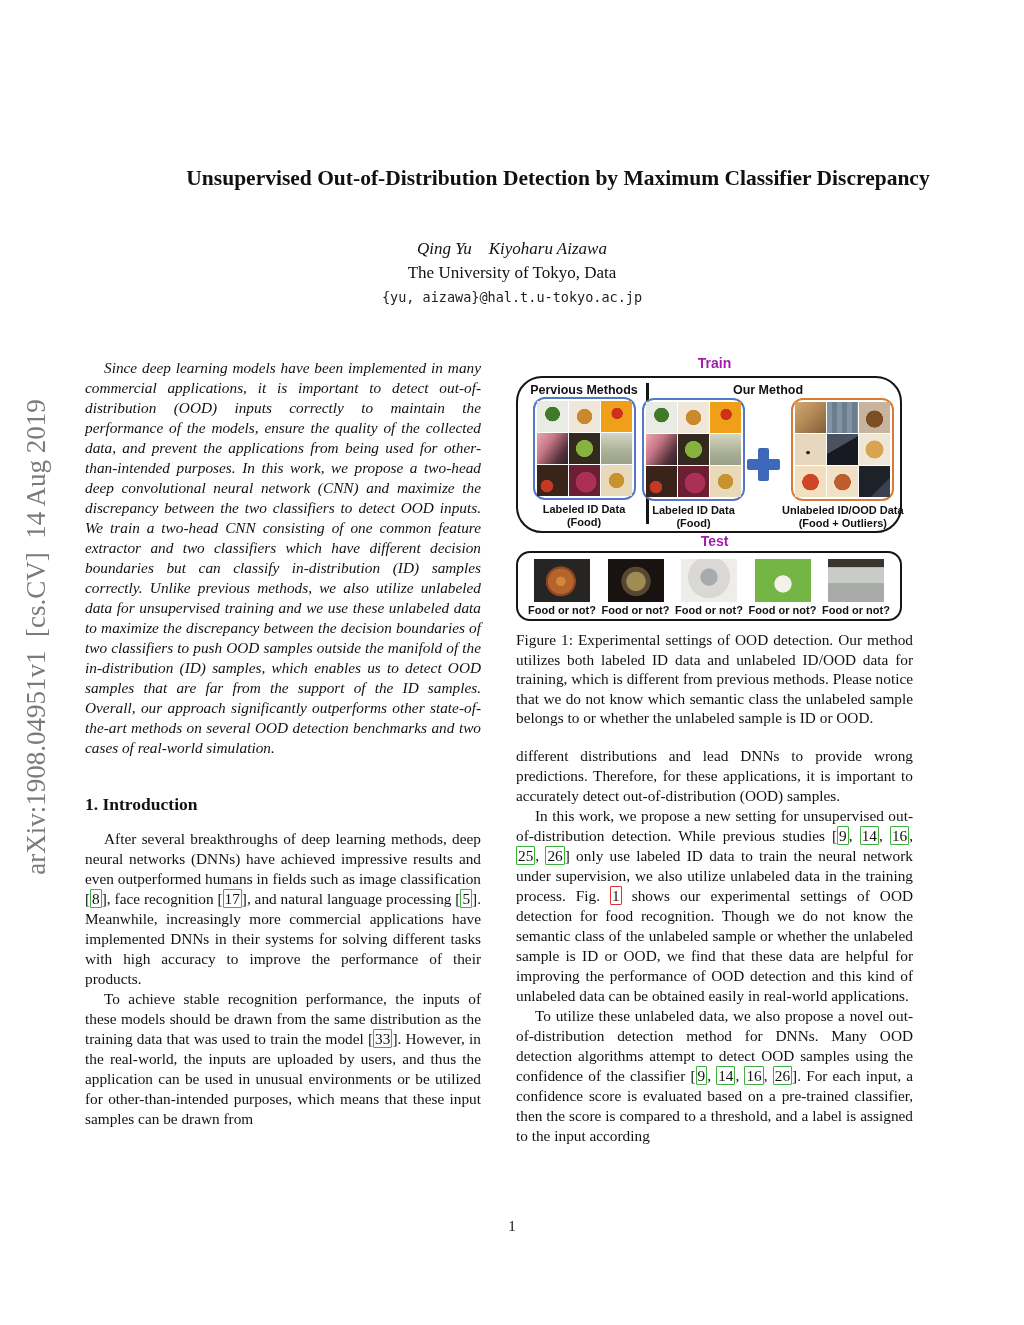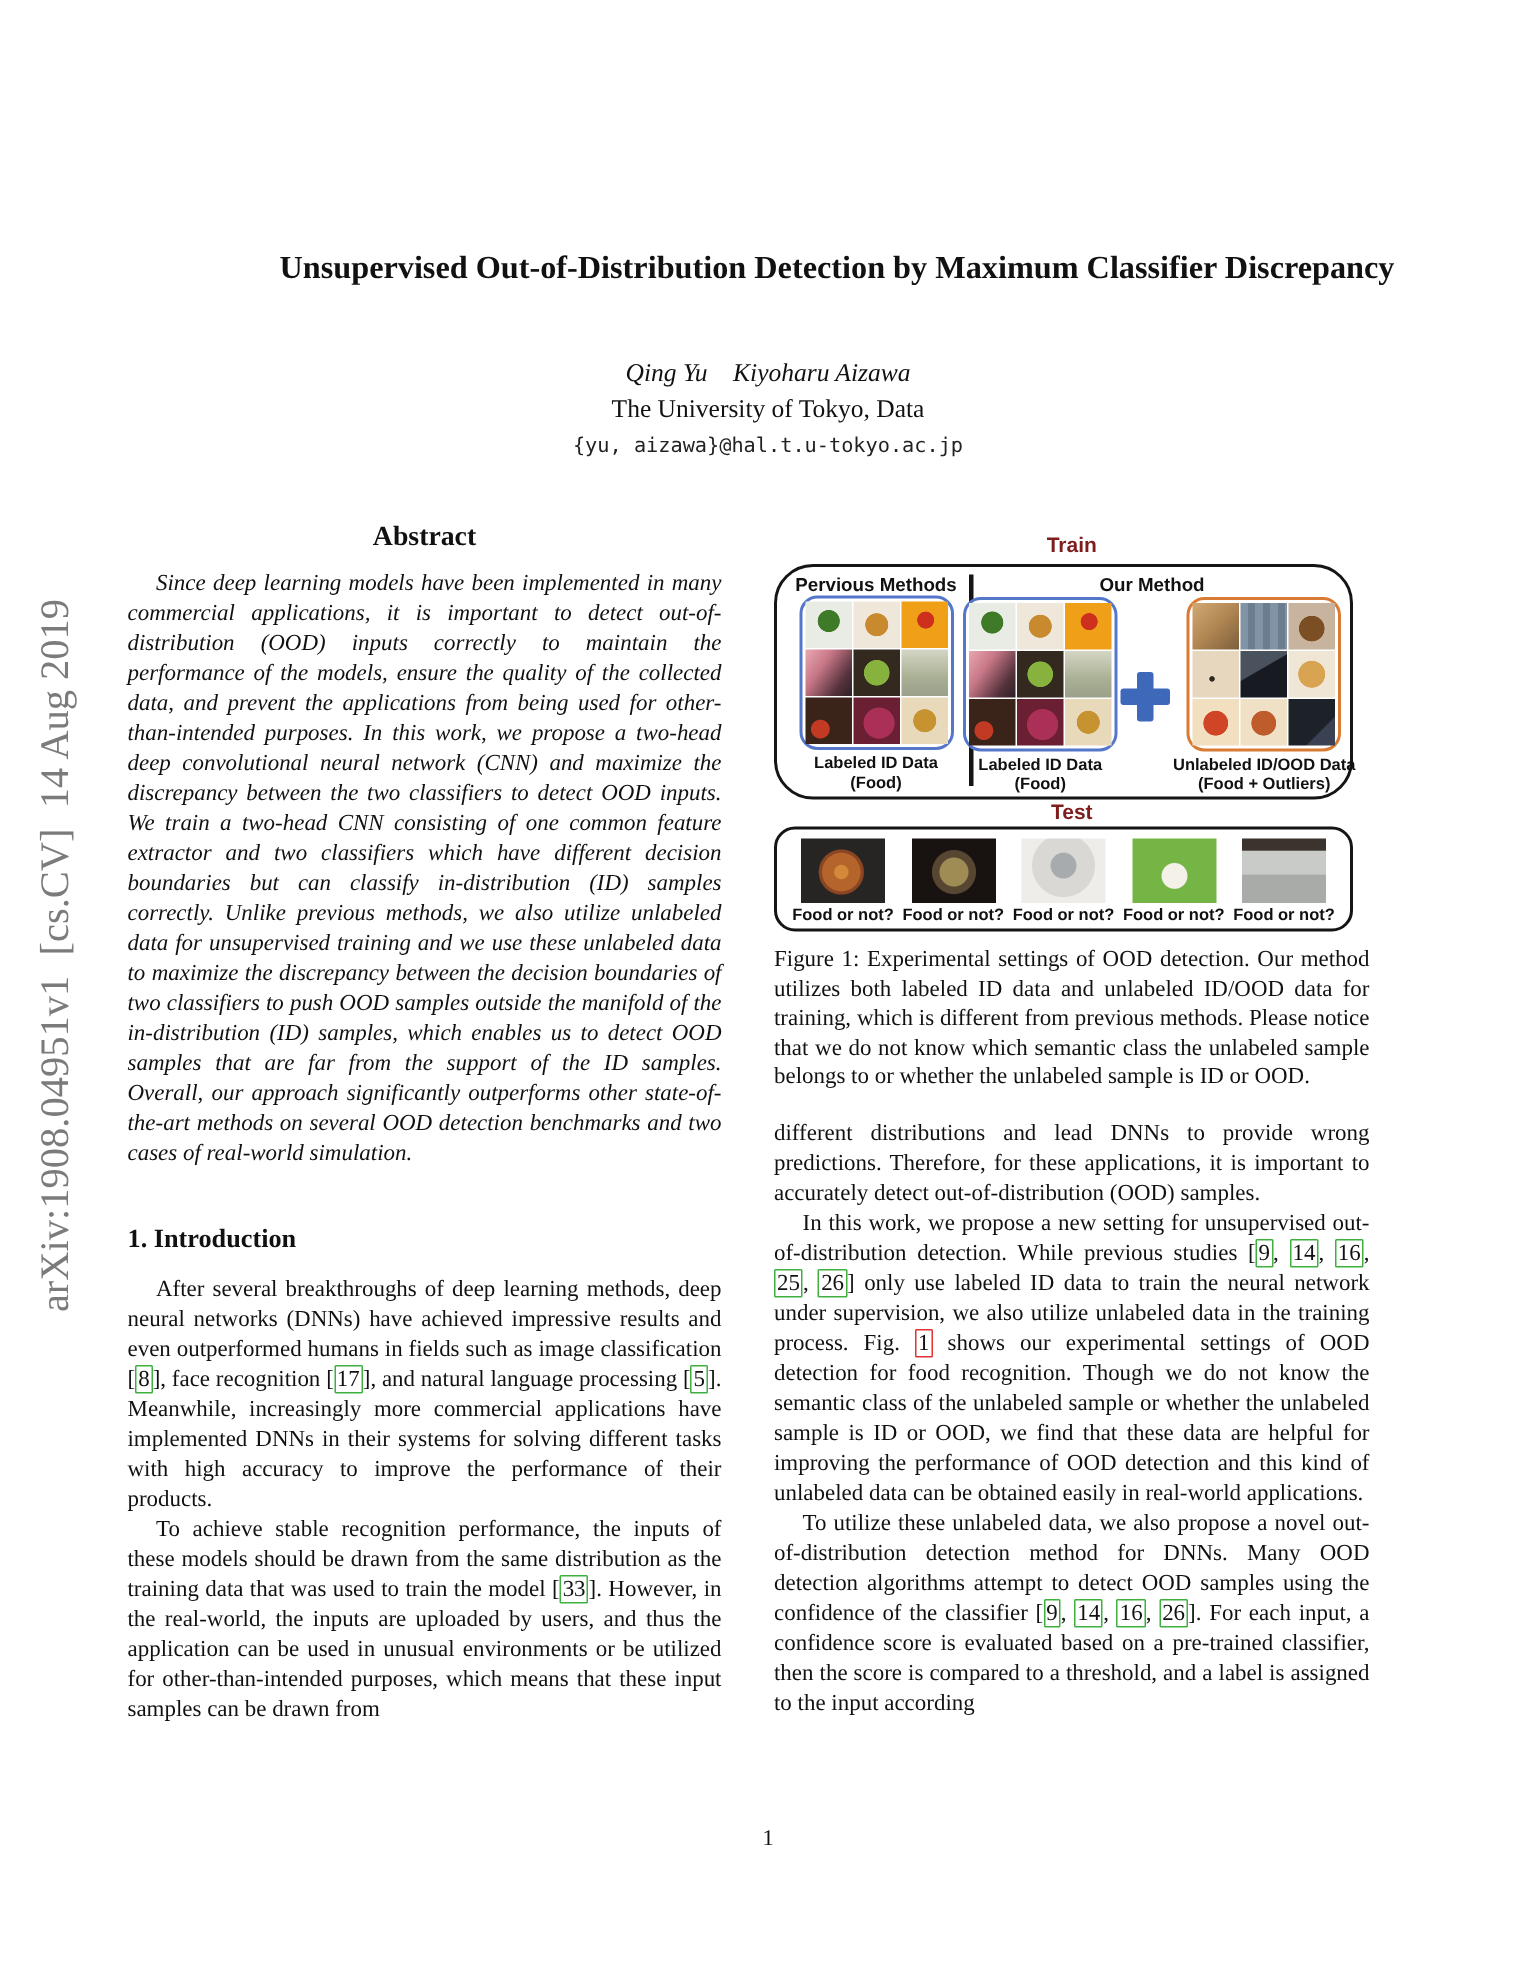--- a/index.html
+++ b/index.html
@@ -27,21 +27,21 @@
   .abstract-head{font-size:18.5px;font-weight:bold;text-align:center;margin:0;}
   .abstract-text{margin-top:10px;font-style:italic;}
   .sec-head{font-size:17.5px;font-weight:bold;margin:36px 0 14px 0;}
   p{margin:0;}
   .indent{text-indent:19px;}
   .cite{border:1px solid #3db03d;padding:0 1px;border-radius:1px;}
   .figref{border:1px solid #e03232;padding:0 1px;border-radius:1px;}
 
   
   .fig{position:relative;height:269px;font-family:"Liberation Sans","DejaVu Sans",sans-serif;}
-  .fig-title{position:absolute;left:0;width:100%;text-align:center;font-size:14px;font-weight:bold;color:#7f1d1d;}
+  .fig-title{position:absolute;left:0;width:100%;text-align:center;font-size:14px;font-weight:bold;color:#a21caf;}
   .train-title{top:0;}
   .test-title{top:178px;}
   .train-box{position:absolute;left:0;top:21px;width:382px;height:153px;
     border:2.5px solid #151515;border-radius:26px;}
   .test-box{position:absolute;left:0;top:196px;width:382px;height:66px;
     border:2.5px solid #151515;border-radius:14px;}
   .method-label{font-size:12.5px;font-weight:bold;text-align:right;line-height:14px;}
   .prev-side{position:absolute;left:10px;top:5px;width:112px;display:flex;flex-direction:column;align-items:center;}
   .divider{position:absolute;left:128px;top:5px;bottom:7px;width:2.5px;background:#151515;}
   .our-side{position:absolute;left:124px;right:6px;top:5px;display:flex;flex-direction:column;align-items:center;}
@@ -72,21 +72,20 @@
 <div class="page">
 
   <div class="arxiv-banner">arXiv:1908.04951v1  [cs.CV]  14 Aug 2019</div>
 
   <div class="title">Unsupervised Out-of-Distribution Detection by Maximum Classifier Discrepancy</div>
   <div class="authors">Qing Yu    Kiyoharu Aizawa</div>
   <div class="affiliation">The University of Tokyo, Data</div>
   <div class="email">{yu, aizawa}@hal.t.u-tokyo.ac.jp</div>
 
   <div class="col-left">
-    <div class="abstract-head">Abstract</div>
     <p class="body-text abstract-text indent">Since deep learning models have been implemented in many commercial applications, it is important to detect out-of-distribution (OOD) inputs correctly to maintain the performance of the models, ensure the quality of the collected data, and prevent the applications from being used for other-than-intended purposes. In this work, we propose a two-head deep convolutional neural network (CNN) and maximize the discrepancy between the two classifiers to detect OOD inputs. We train a two-head CNN consisting of one common feature extractor and two classifiers which have different decision boundaries but can classify in-distribution (ID) samples correctly. Unlike previous methods, we also utilize unlabeled data for unsupervised training and we use these unlabeled data to maximize the discrepancy between the decision boundaries of two classifiers to push OOD samples outside the manifold of the in-distribution (ID) samples, which enables us to detect OOD samples that are far from the support of the ID samples. Overall, our approach significantly outperforms other state-of-the-art methods on several OOD detection benchmarks and two cases of real-world simulation.</p>
     <div class="sec-head">1. Introduction</div>
     <p class="body-text indent">After several breakthroughs of deep learning methods, deep neural networks (DNNs) have achieved impressive results and even outperformed humans in fields such as image classification [<span class="cite">8</span>], face recognition [<span class="cite">17</span>], and natural language processing [<span class="cite">5</span>]. Meanwhile, increasingly more commercial applications have implemented DNNs in their systems for solving different tasks with high accuracy to improve the performance of their products.</p>
     <p class="body-text indent">To achieve stable recognition performance, the inputs of these models should be drawn from the same distribution as the training data that was used to train the model [<span class="cite">33</span>]. However, in the real-world, the inputs are uploaded by users, and thus the application can be used in unusual environments or be utilized for other-than-intended purposes, which means that these input samples can be drawn from</p>
   </div>
 
   <div class="col-right">
 
     <div class="fig">
       <div class="fig-title train-title">Train</div>

